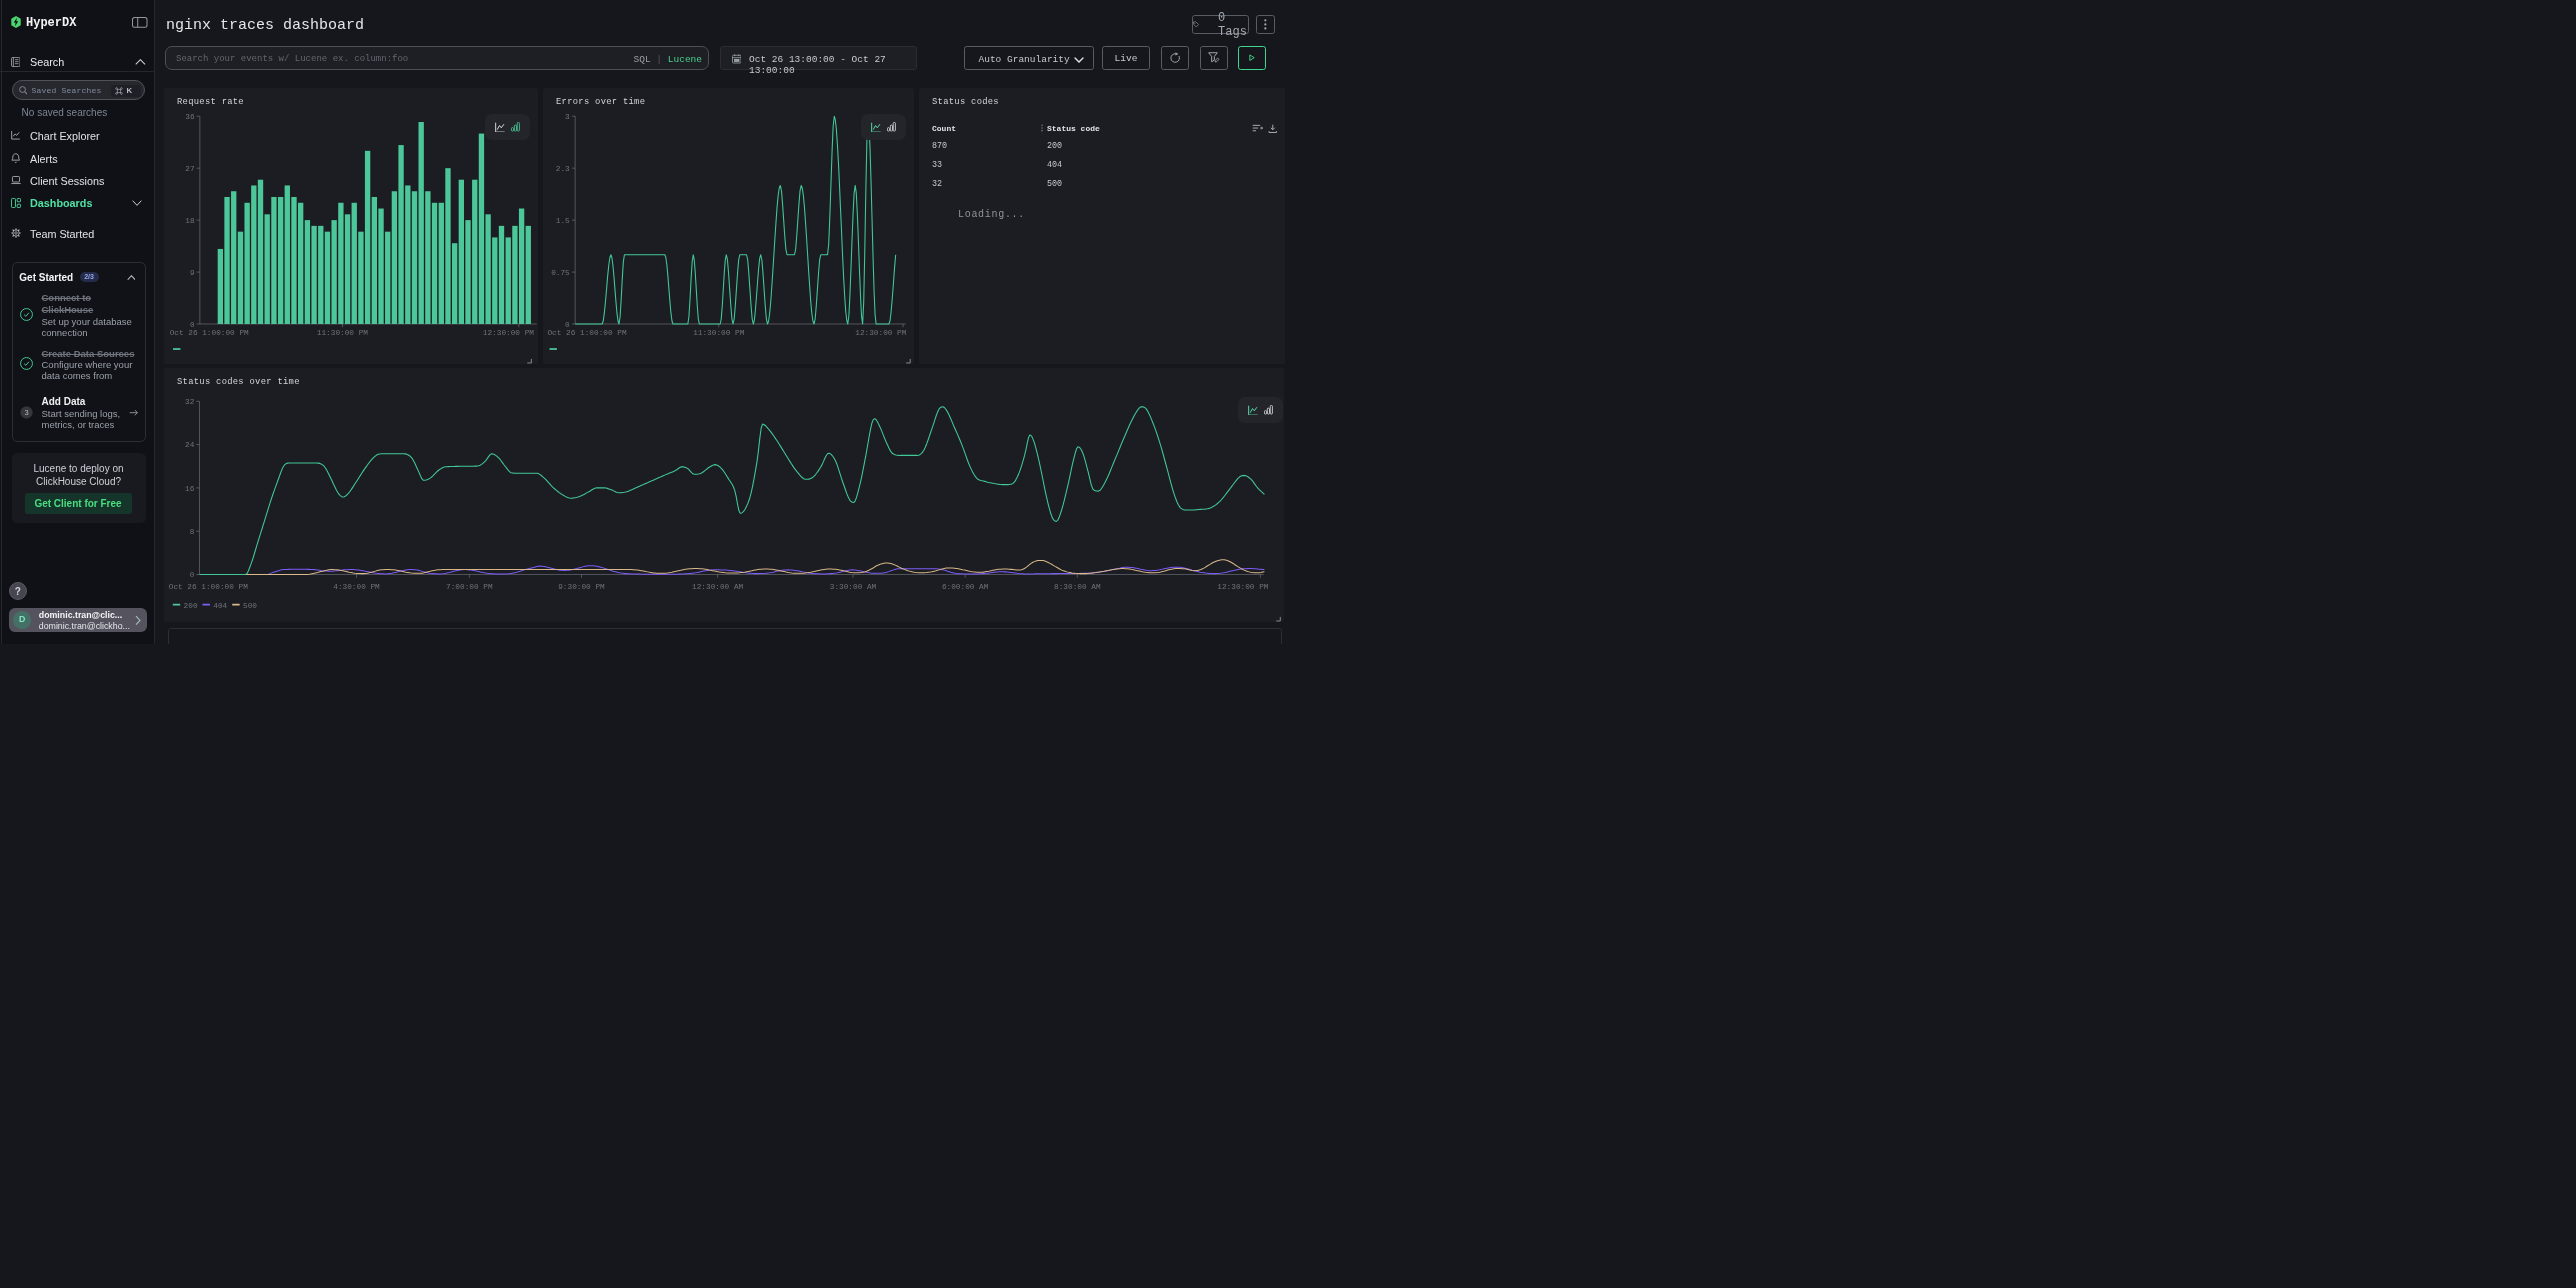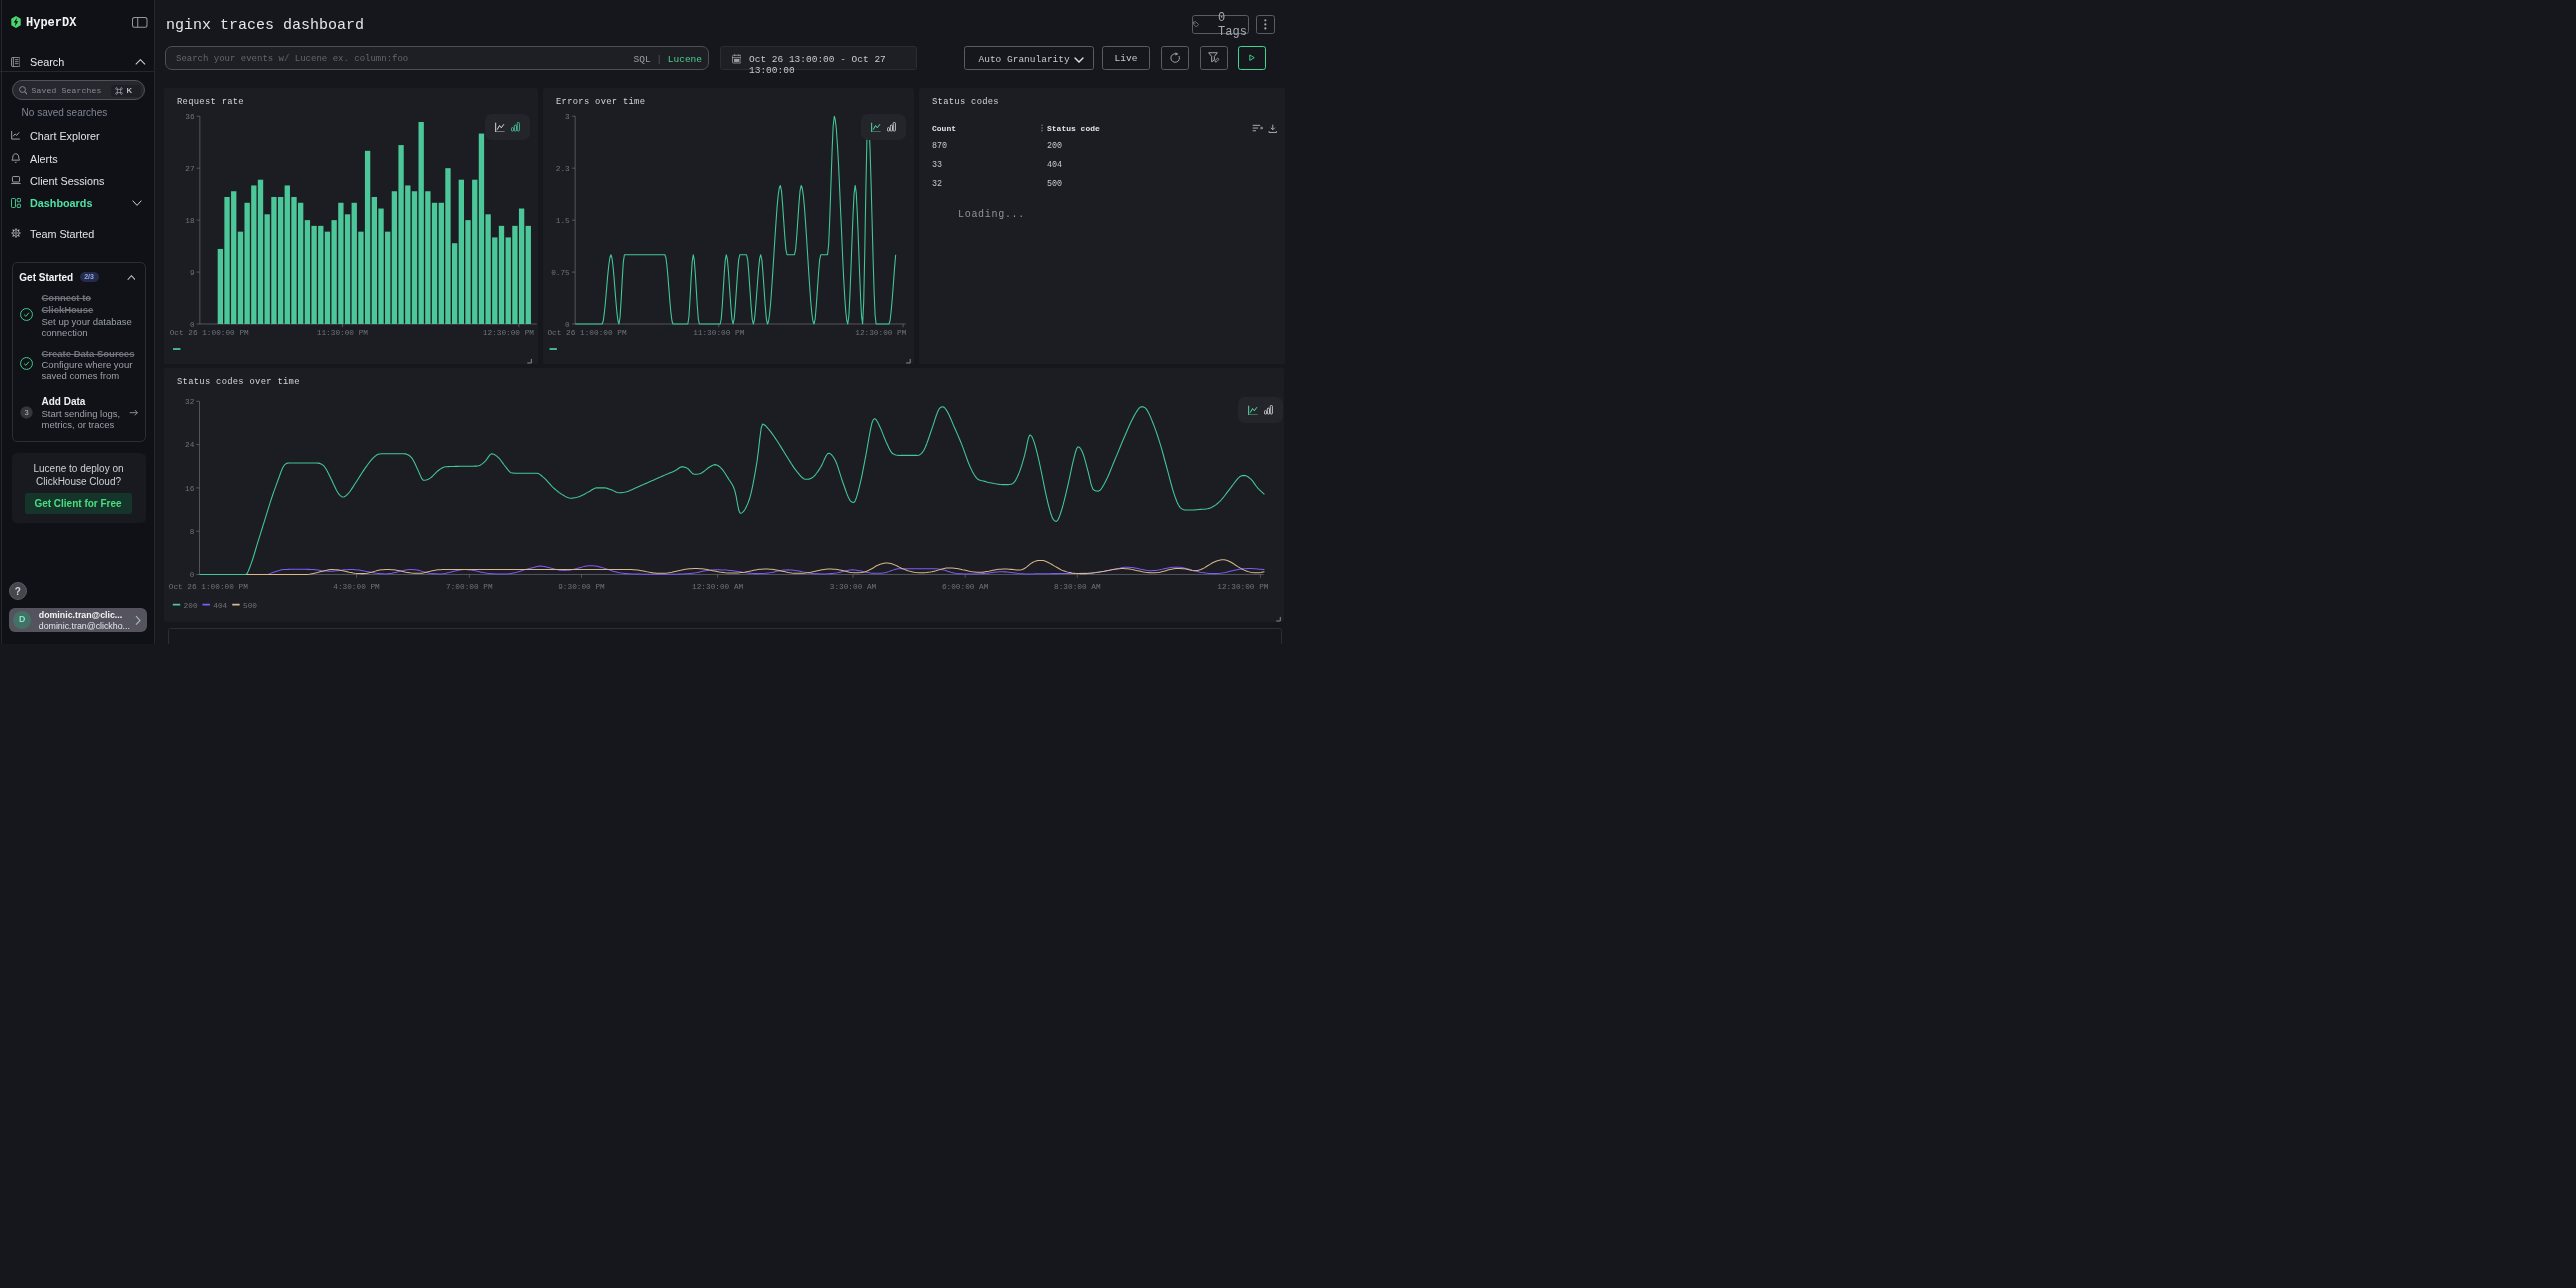--- a/index.html
+++ b/index.html
@@ -107,21 +107,21 @@
       <circle cx="9.5" cy="9.5" r="8.7" stroke="#43cf8f" stroke-width="1.4" fill="none"></circle>
       <polyline points="6,9.7 8.6,12.2 13,6.9" stroke="#43cf8f" stroke-width="1.4" fill="none"></polyline>
     </svg>
     <div class="abs" style="left:29px;top:29px;width:95px;font-size:9.5px;line-height:11.7px;color:#70757d;font-weight:bold;text-decoration:line-through">Connect to ClickHouse</div>
     <div class="abs" style="left:29px;top:53px;width:96px;font-size:9.5px;line-height:11.2px;color:#9aa0a9">Set up your database connection</div>
     <svg class="abs" style="left:7.4px;top:94px" width="13" height="13" viewBox="0 0 19 19">
       <circle cx="9.5" cy="9.5" r="8.7" stroke="#43cf8f" stroke-width="1.4" fill="none"></circle>
       <polyline points="6,9.7 8.6,12.2 13,6.9" stroke="#43cf8f" stroke-width="1.4" fill="none"></polyline>
     </svg>
     <div class="abs" style="left:29px;top:85px;width:101px;font-size:9.5px;line-height:11.7px;color:#70757d;font-weight:bold;text-decoration:line-through">Create Data Sources</div>
-    <div class="abs" style="left:29px;top:96px;width:96px;font-size:9.5px;line-height:11.2px;color:#9aa0a9">Configure where your saved comes from</div>
+    <div class="abs" style="left:29px;top:96px;width:96px;font-size:9.5px;line-height:11.2px;color:#9aa0a9">Configure where your data comes from</div>
     <svg class="abs" style="left:7.4px;top:143px" width="13" height="13" viewBox="0 0 19 19">
       <circle cx="9.5" cy="9.5" r="9" fill="#34363c"></circle>
       <text x="9.5" y="13.4" text-anchor="middle" font-family="Liberation Sans" font-size="11" fill="#b7bcc2">3</text>
     </svg>
     <div class="abs" style="left:29px;top:133px;font-size:10px;font-weight:bold;color:#eef0f2">Add Data</div>
     <div class="abs" style="left:29px;top:145px;width:81px;font-size:9.5px;line-height:11.2px;color:#9aa0a9">Start sending logs, metrics, or traces</div>
     <svg class="abs" style="left:116px;top:146px" width="9.5" height="7.4" viewBox="0 0 14 11">
       <line x1="1" y1="5.5" x2="12.4" y2="5.5" stroke="#9aa0a9" stroke-width="1.3"></line>
       <polyline points="8.5,1.5 12.5,5.5 8.5,9.5" stroke="#9aa0a9" stroke-width="1.3" fill="none"></polyline>
     </svg>

